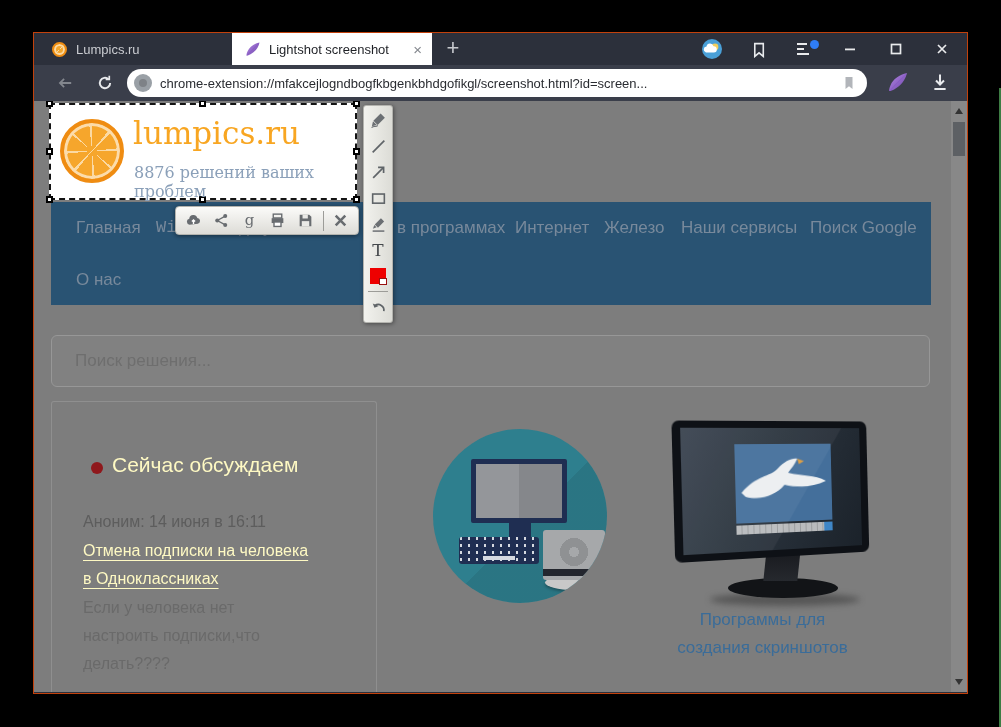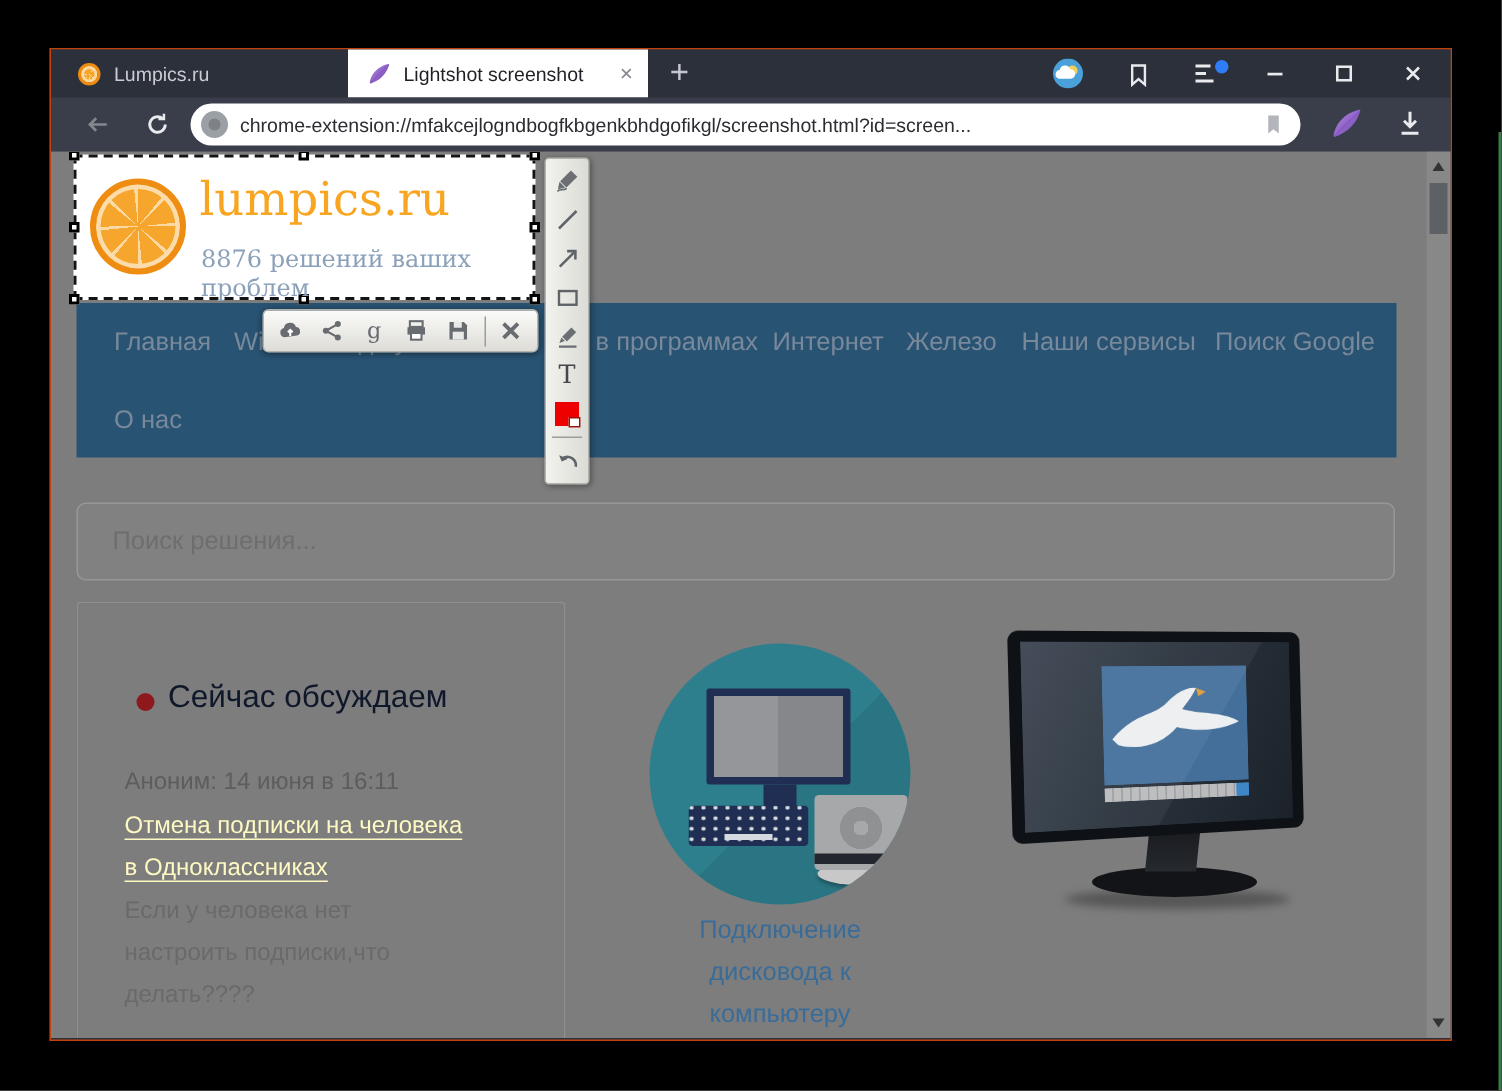--- a/index.html
+++ b/index.html
@@ -41,38 +41,38 @@
   .url-text { font-size:13px; color:#2a2c31; white-space:nowrap; overflow:hidden; flex:1; }
   .ext-feather { position:absolute; left:853px; top:6px; }
   .dl-icon { position:absolute; left:896px; top:7px; }
 
   
   .viewport { position:absolute; left:0; top:68px; width:933px; height:591px; background:#7d7d7d; overflow:hidden; }
 
   .navblue { position:absolute; left:17px; top:101px; width:880px; height:103px; background:#295373; z-index:1; }
   .nav-item { position:absolute; font-size:17px; color:#78899b; white-space:nowrap; z-index:2; }
   .ni-0 { left:42px;  top:117px; }
-  .ni-1 { left:122px; top:117px; }
+  .ni-1 { left:122px; top:117px;font-family:Liberation Mono, monospace; }
   .ni-2 { left:205px; top:117px; letter-spacing:14px; }
   .ni-3 { left:314px; top:117px; }
   .ni-4 { left:363px; top:117px; }
   .ni-5 { left:481px; top:117px; }
   .ni-6 { left:570px; top:117px; }
   .ni-7 { left:647px; top:117px; }
   .ni-8 { left:776px; top:117px; }
   .ni-9 { left:42px;  top:169px; }
 
   .search-input { position:absolute; left:17px; top:234px; width:879px; height:52px; border:1px solid #979797; border-radius:6px;
       background:rgba(255,255,255,0.03); padding-left:23px; font-size:17px; color:#555; outline:none; z-index:2; font-family:"Liberation Sans",sans-serif; }
   .search-input::placeholder { color:#6e6e6e; opacity:1; }
 
   
   .card { position:absolute; left:17px; top:300px; width:326px; height:291px; border:1px solid #8f8f8f; border-bottom:none; border-radius:3px 3px 0 0; z-index:2; }
   .card .dot { position:absolute; left:39px; top:60px; width:12px; height:12px; border-radius:50%; background:#8f181c; }
-  .card .ctitle { position:absolute; left:60px; top:51px; font-size:21px; color:#0f172a; }
+  .card .ctitle { position:absolute; left:60px; top:51px; font-size:21px; color:#fef9c3; }
   .card .cauthor { position:absolute; left:31px; top:111px; font-size:16px; color:#5d5d5d; }
   .card .clink { position:absolute; left:31px; font-size:16px; color:#fef9c3; text-decoration:underline; text-underline-offset:4px; }
   .card .cl1 { top:140px; } .card .cl2 { top:168px; }
   .card .cbody { position:absolute; left:31px; font-size:16px; color:#6a6a6a; }
   .card .cb1 { top:197px; } .card .cb2 { top:225px; } .card .cb3 { top:253px; }
 
   
   .tile1 { position:absolute; left:399px; top:328px; width:174px; height:174px; border-radius:50%; background:#2e7f8e; z-index:2; overflow:hidden; }
   .tile1::after { content:''; position:absolute; inset:0; border-radius:50%; background:linear-gradient(135deg, transparent 54%, rgba(0,0,0,0.08) 54%); }
   .t1-monitor { position:absolute; left:38px; top:30px; width:96px; height:64px; background:linear-gradient(90deg,#94969a 50%, #85878b 50%); border:5px solid #1f2e52; border-radius:2px; z-index:3; }
@@ -264,42 +264,41 @@
     <div class="tile1">
       <div class="t1-monitor"></div>
       <div class="t1-stand"></div>
       <div class="t1-kb"></div>
       <div class="t1-disc"></div>
       <div class="t1-drive">
         <div class="t1-ring"></div>
         <div class="t1-slot"></div>
       </div>
     </div>
-    <div class="caption caption1">
-      <div>Подключение</div>
-      <div>дисковода к</div>
-      <div>компьютеру</div>
-    </div>
 
     <div class="tile2">
       <div class="t2-shadow"></div>
       <div class="t2-base"></div>
       <div class="t2-neck"></div>
       <div class="t2-screen">
         <div class="t2-desktop">
           <div class="t2-shot">
             <svg width="100" height="78" viewBox="0 0 100 78">
                 <path d="M6 48 C22 30 34 34 44 24 C50 18 58 14 64 15 C61 21 58 24 54 29 C68 33 82 31 94 38 C78 45 62 44 50 41 C40 52 24 56 10 52 Z" fill="#eceff1"></path>
                 <path d="M64 15l7 2.5-5.5 3z" fill="#dd9a3c"></path>
               </svg>
           </div>
           <div class="t2-bar"></div>
         </div>
       </div>
     </div>
+    <div class="caption caption2">
+      <div>Программы для</div>
+      <div>создания скриншотов</div>
+    </div>
 
     <div class="vscroll">
       <div class="arr arr-up"></div>
       <div class="thumb"></div>
       <div class="arr arr-down"></div>
     </div>
 
     <div class="selection">
       <span class="handle h-tl"></span>
       <span class="handle h-tm"></span>

